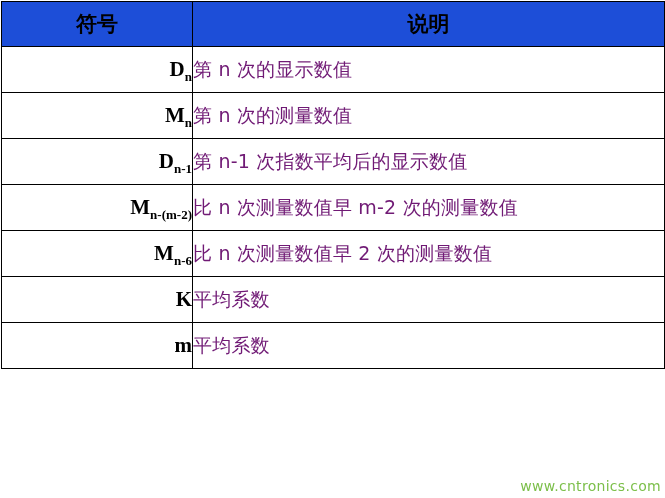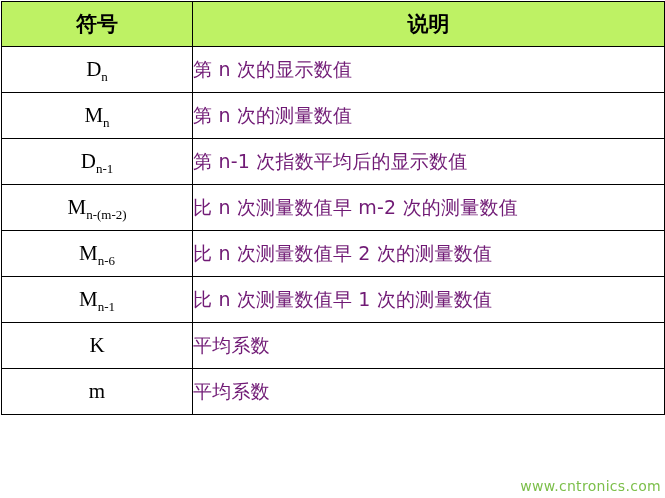--- a/index.html
+++ b/index.html
@@ -25,38 +25,39 @@
     width: 663px;
     table-layout: fixed;
   }
   table.symbol-table th,
   table.symbol-table td {
     border: 1px solid #000000;
     padding: 0;
     vertical-align: middle;
   }
   table.symbol-table thead th {
-    background: #bef264;
+    background: #1d4ed8;
     height: 44px;
     font-size: 21px;
     font-weight: bold;
     text-align: center;
     font-family: "DejaVu Sans", sans-serif;
   }
   col.c1 { width: 191px; }
   col.c2 { width: 472px; }
 
   tbody tr { height: 46px; }
 
   td.sym {
-    text-align: center;
+    text-align: right;
     font-size: 21px;
     font-family: "Liberation Serif", serif;
     color: #000;
     white-space: nowrap;
+    font-weight: bold;
   }
   td.sym .base {
     font-size: 21px;
   }
   td.sym sub {
     font-size: 13px;
     vertical-align: baseline;
     position: relative;
     top: 5px;
   }
@@ -108,24 +109,20 @@
       </tr>
       <tr>
         <td class="sym"><span class="base">M</span><sub>n-(m-2)</sub></td>
         <td class="desc">比 n 次测量数值早 m-2 次的测量数值</td>
       </tr>
       <tr>
         <td class="sym"><span class="base">M</span><sub>n-6</sub></td>
         <td class="desc">比 n 次测量数值早 2 次的测量数值</td>
       </tr>
       <tr>
-        <td class="sym"><span class="base">M</span><sub>n-1</sub></td>
-        <td class="desc">比 n 次测量数值早 1 次的测量数值</td>
-      </tr>
-      <tr>
         <td class="sym"><span class="base">K</span><sub></sub></td>
         <td class="desc">平均系数</td>
       </tr>
       <tr>
         <td class="sym"><span class="base">m</span><sub></sub></td>
         <td class="desc">平均系数</td>
       </tr>
     </tbody>
   </table>
 </div>

